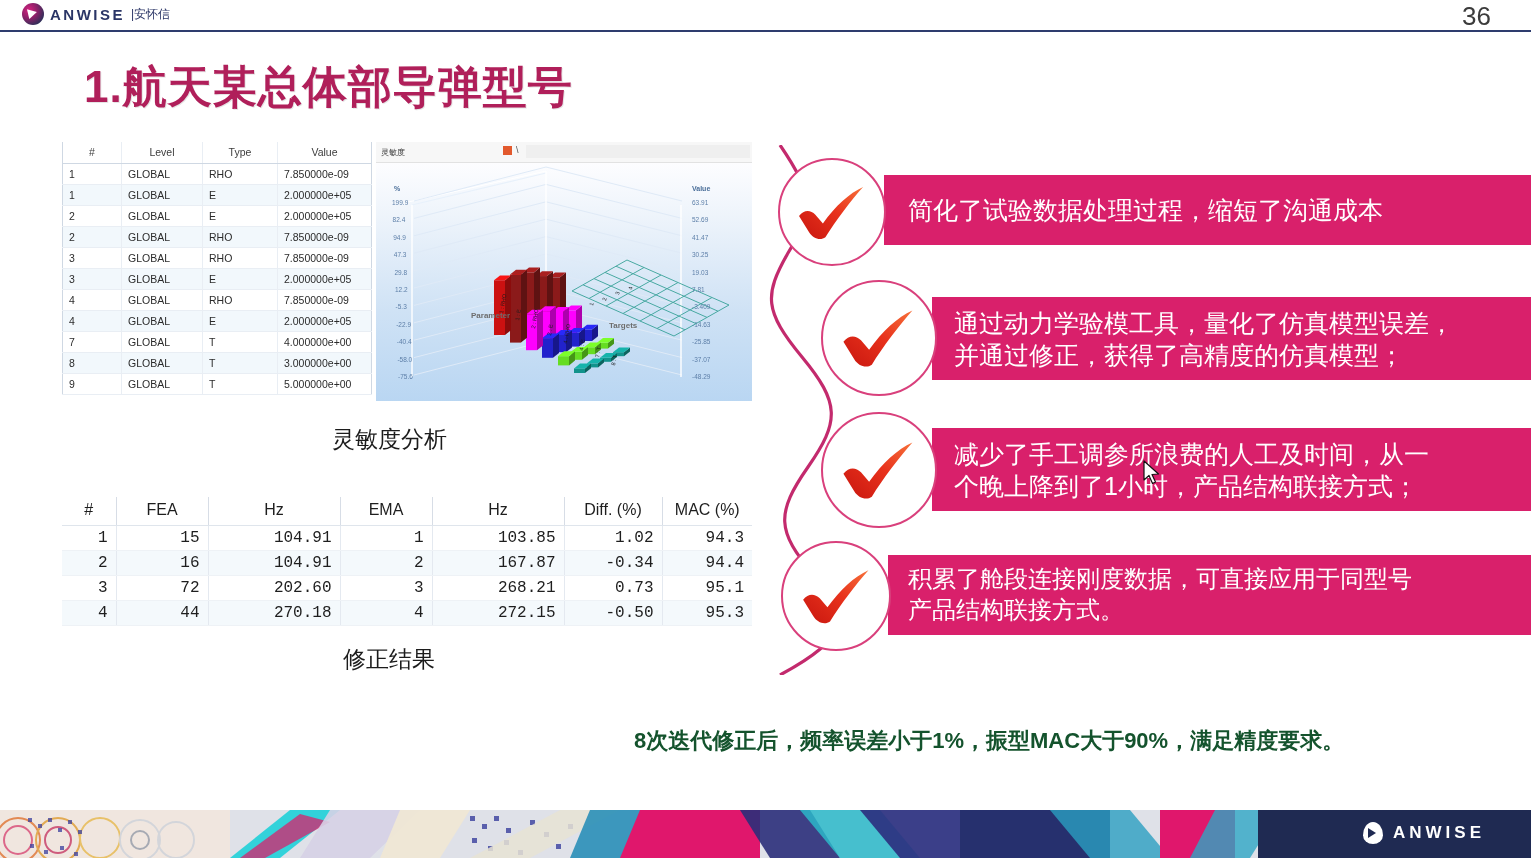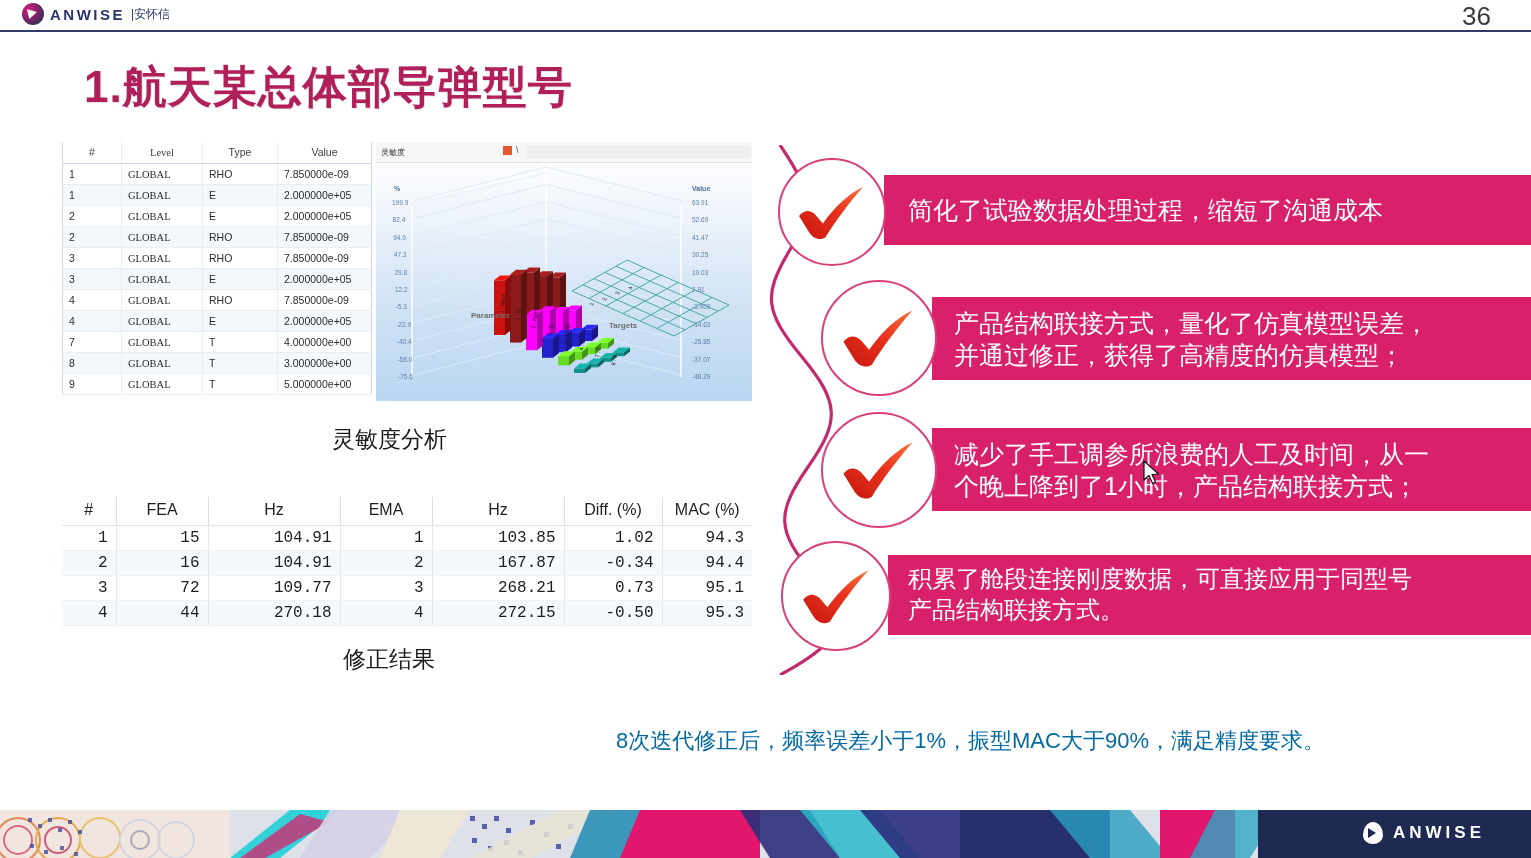--- a/index.html
+++ b/index.html
@@ -83,21 +83,21 @@
   }
   .param-table td {
     padding: 4px 0 4px 6px;
     text-align: left;
     border-bottom: 1px solid #e9eef4;
     border-right: 1px solid #e9eef4;
     white-space: nowrap;
   }
   .param-table td:last-child { border-right: none; }
   .param-table th:nth-child(1), .param-table td:nth-child(1) { width: 58px; }
-  .param-table th:nth-child(2), .param-table td:nth-child(2) { width: 80px; font-family: Liberation Serif, serif; }
+  .param-table th:nth-child(2), .param-table td:nth-child(2) { width: 80px; }
   .param-table th:nth-child(3), .param-table td:nth-child(3) { width: 74px; }
   .param-table tr.alt td { background: #f2f8fc; }
   .param-table th:nth-child(1) { border-right: 1px solid #e9eef4; }
   .param-table th:nth-child(2) { border-right: 1px solid #e9eef4; }
   .param-table th:nth-child(3) { border-right: 1px solid #e9eef4; }
 
   
   .chart-panel {
     position: absolute; left: 376px; top: 142px;
     width: 376px; height: 259px;
@@ -229,22 +229,22 @@
   }
   .banner .btxt {
     font-size: 25px;
     line-height: 1.28;
     color: #ffffff;
     white-space: pre-line;
   }
 
   
   .bottom-note {
-    position: absolute; left: 616px; top: 726px;
-    font-size: 22px; font-weight: normal; color: #0369a1;
+    position: absolute; left: 634px; top: 726px;
+    font-size: 22px; font-weight: bold; color: #14532d;
     white-space: nowrap;
   }
 
   
   .footer {
     position: absolute; left: 0; bottom: 0;
     width: 1531px; height: 48px;
     overflow: hidden;
   }
   .footer-logo {
@@ -596,21 +596,21 @@
         <td>16</td>
         <td>104.91</td>
         <td>2</td>
         <td>167.87</td>
         <td>-0.34</td>
         <td>94.4</td>
       </tr>
       <tr>
         <td>3</td>
         <td>72</td>
-        <td>109.77</td>
+        <td>202.60</td>
         <td>3</td>
         <td>268.21</td>
         <td>0.73</td>
         <td>95.1</td>
       </tr>
       <tr class="alt">
         <td>4</td>
         <td>44</td>
         <td>270.18</td>
         <td>4</td>
@@ -639,21 +639,21 @@
           <linearGradient id="ck0" x1="0" y1="1" x2="1" y2="0">
             <stop offset="0" stop-color="#c8160f"></stop>
             <stop offset="0.55" stop-color="#e8321c"></stop>
             <stop offset="1" stop-color="#f7713a"></stop>
           </linearGradient>
         </defs>
         <path d="M4 27 C 8 22, 13 22, 17 26 L23 33 C33 19, 44 9, 55 4 C46 14, 33 31, 25 44 C21 47, 15 45, 12 40 Z" fill="url(#ck0)"></path>
       </svg>
     </div>
     <div class="banner" style="left: 932px; top: 297px; width: 599px; height: 83px; background: rgb(217, 32, 107); padding-left: 22px; box-sizing: border-box;">
-      <div class="btxt" style="font-size: 25px;">产品结构联接方式，量化了仿真模型误差，
+      <div class="btxt" style="font-size: 25px;">通过动力学验模工具，量化了仿真模型误差，
 并通过修正，获得了高精度的仿真模型；</div>
     </div>
     <div class="check-circle" style="left: 821px; top: 280px; width: 112px; height: 112px; border-color: rgb(217, 64, 124);">
       <svg width="81.2" height="67.2" viewBox="0 0 60 48">
         <defs>
           <linearGradient id="ck1" x1="0" y1="1" x2="1" y2="0">
             <stop offset="0" stop-color="#c8160f"></stop>
             <stop offset="0.55" stop-color="#e8321c"></stop>
             <stop offset="1" stop-color="#f7713a"></stop>
           </linearGradient>

